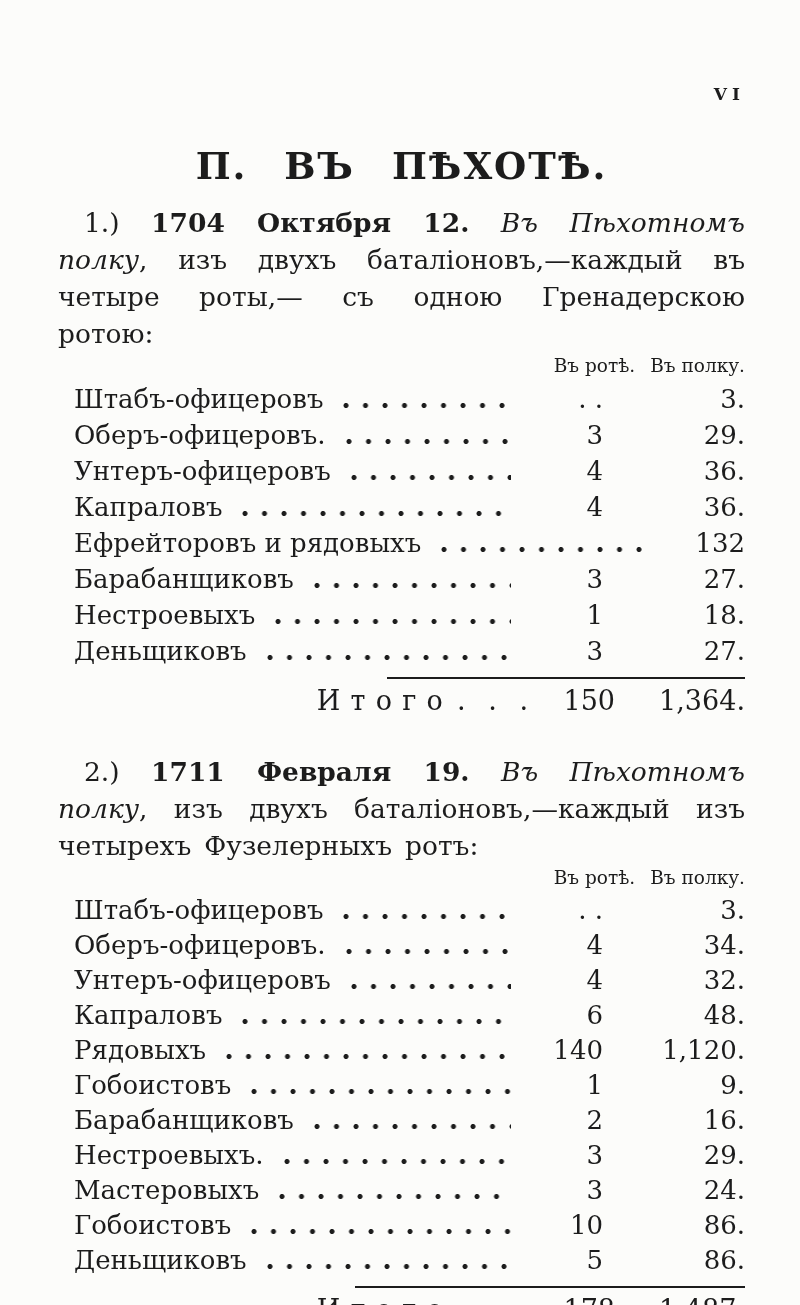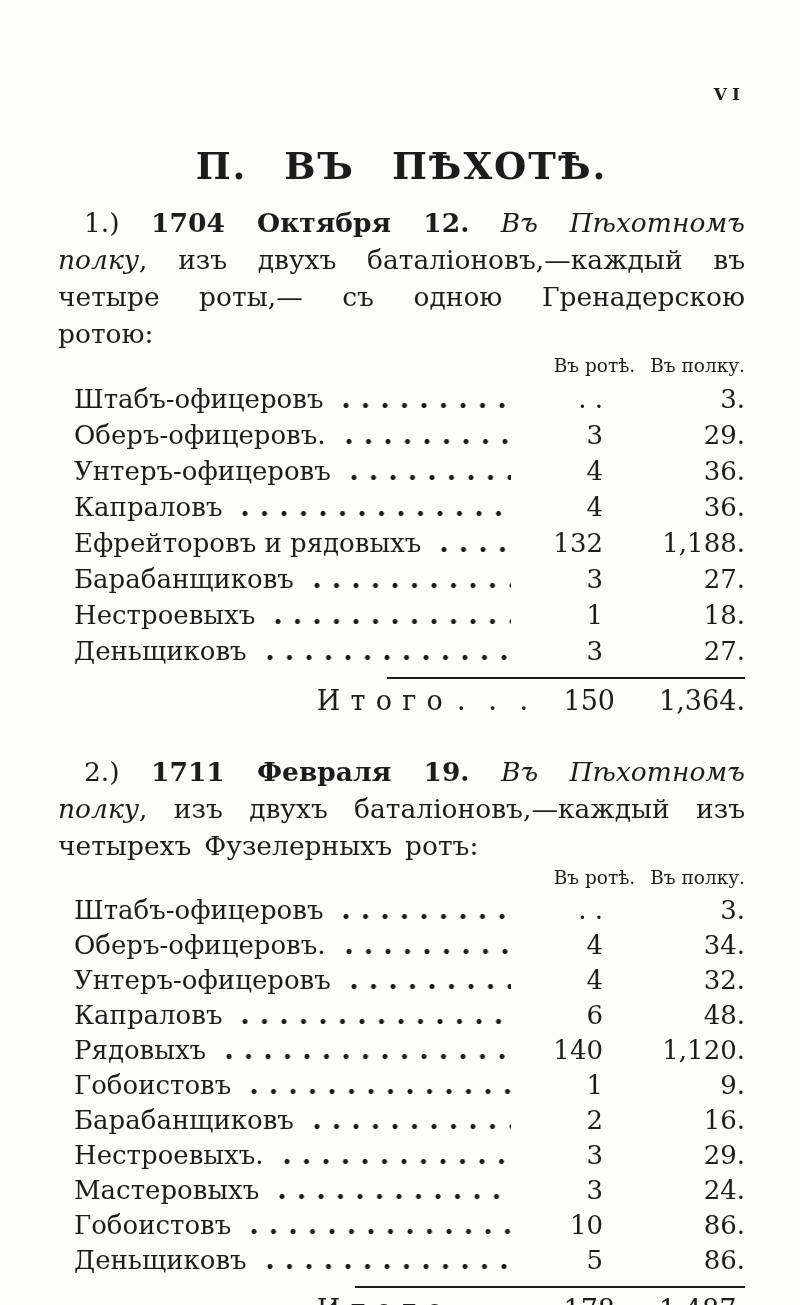--- a/index.html
+++ b/index.html
@@ -117,21 +117,20 @@
           <span class="label">Капраловъ</span>
           <span class="leader"></span>
           <span class="c1">4</span>
           <span class="c2">36.</span>
         </div>
 
         <div class="row">
           <span class="label">Ефрейторовъ и рядовыхъ</span>
           <span class="leader"></span>
           <span class="c1">132</span>
-          <span class="c2">1,188.</span>
         </div>
 
         <div class="row">
           <span class="label">Барабанщиковъ</span>
           <span class="leader"></span>
           <span class="c1">3</span>
           <span class="c2">27.</span>
         </div>
 
         <div class="row">

